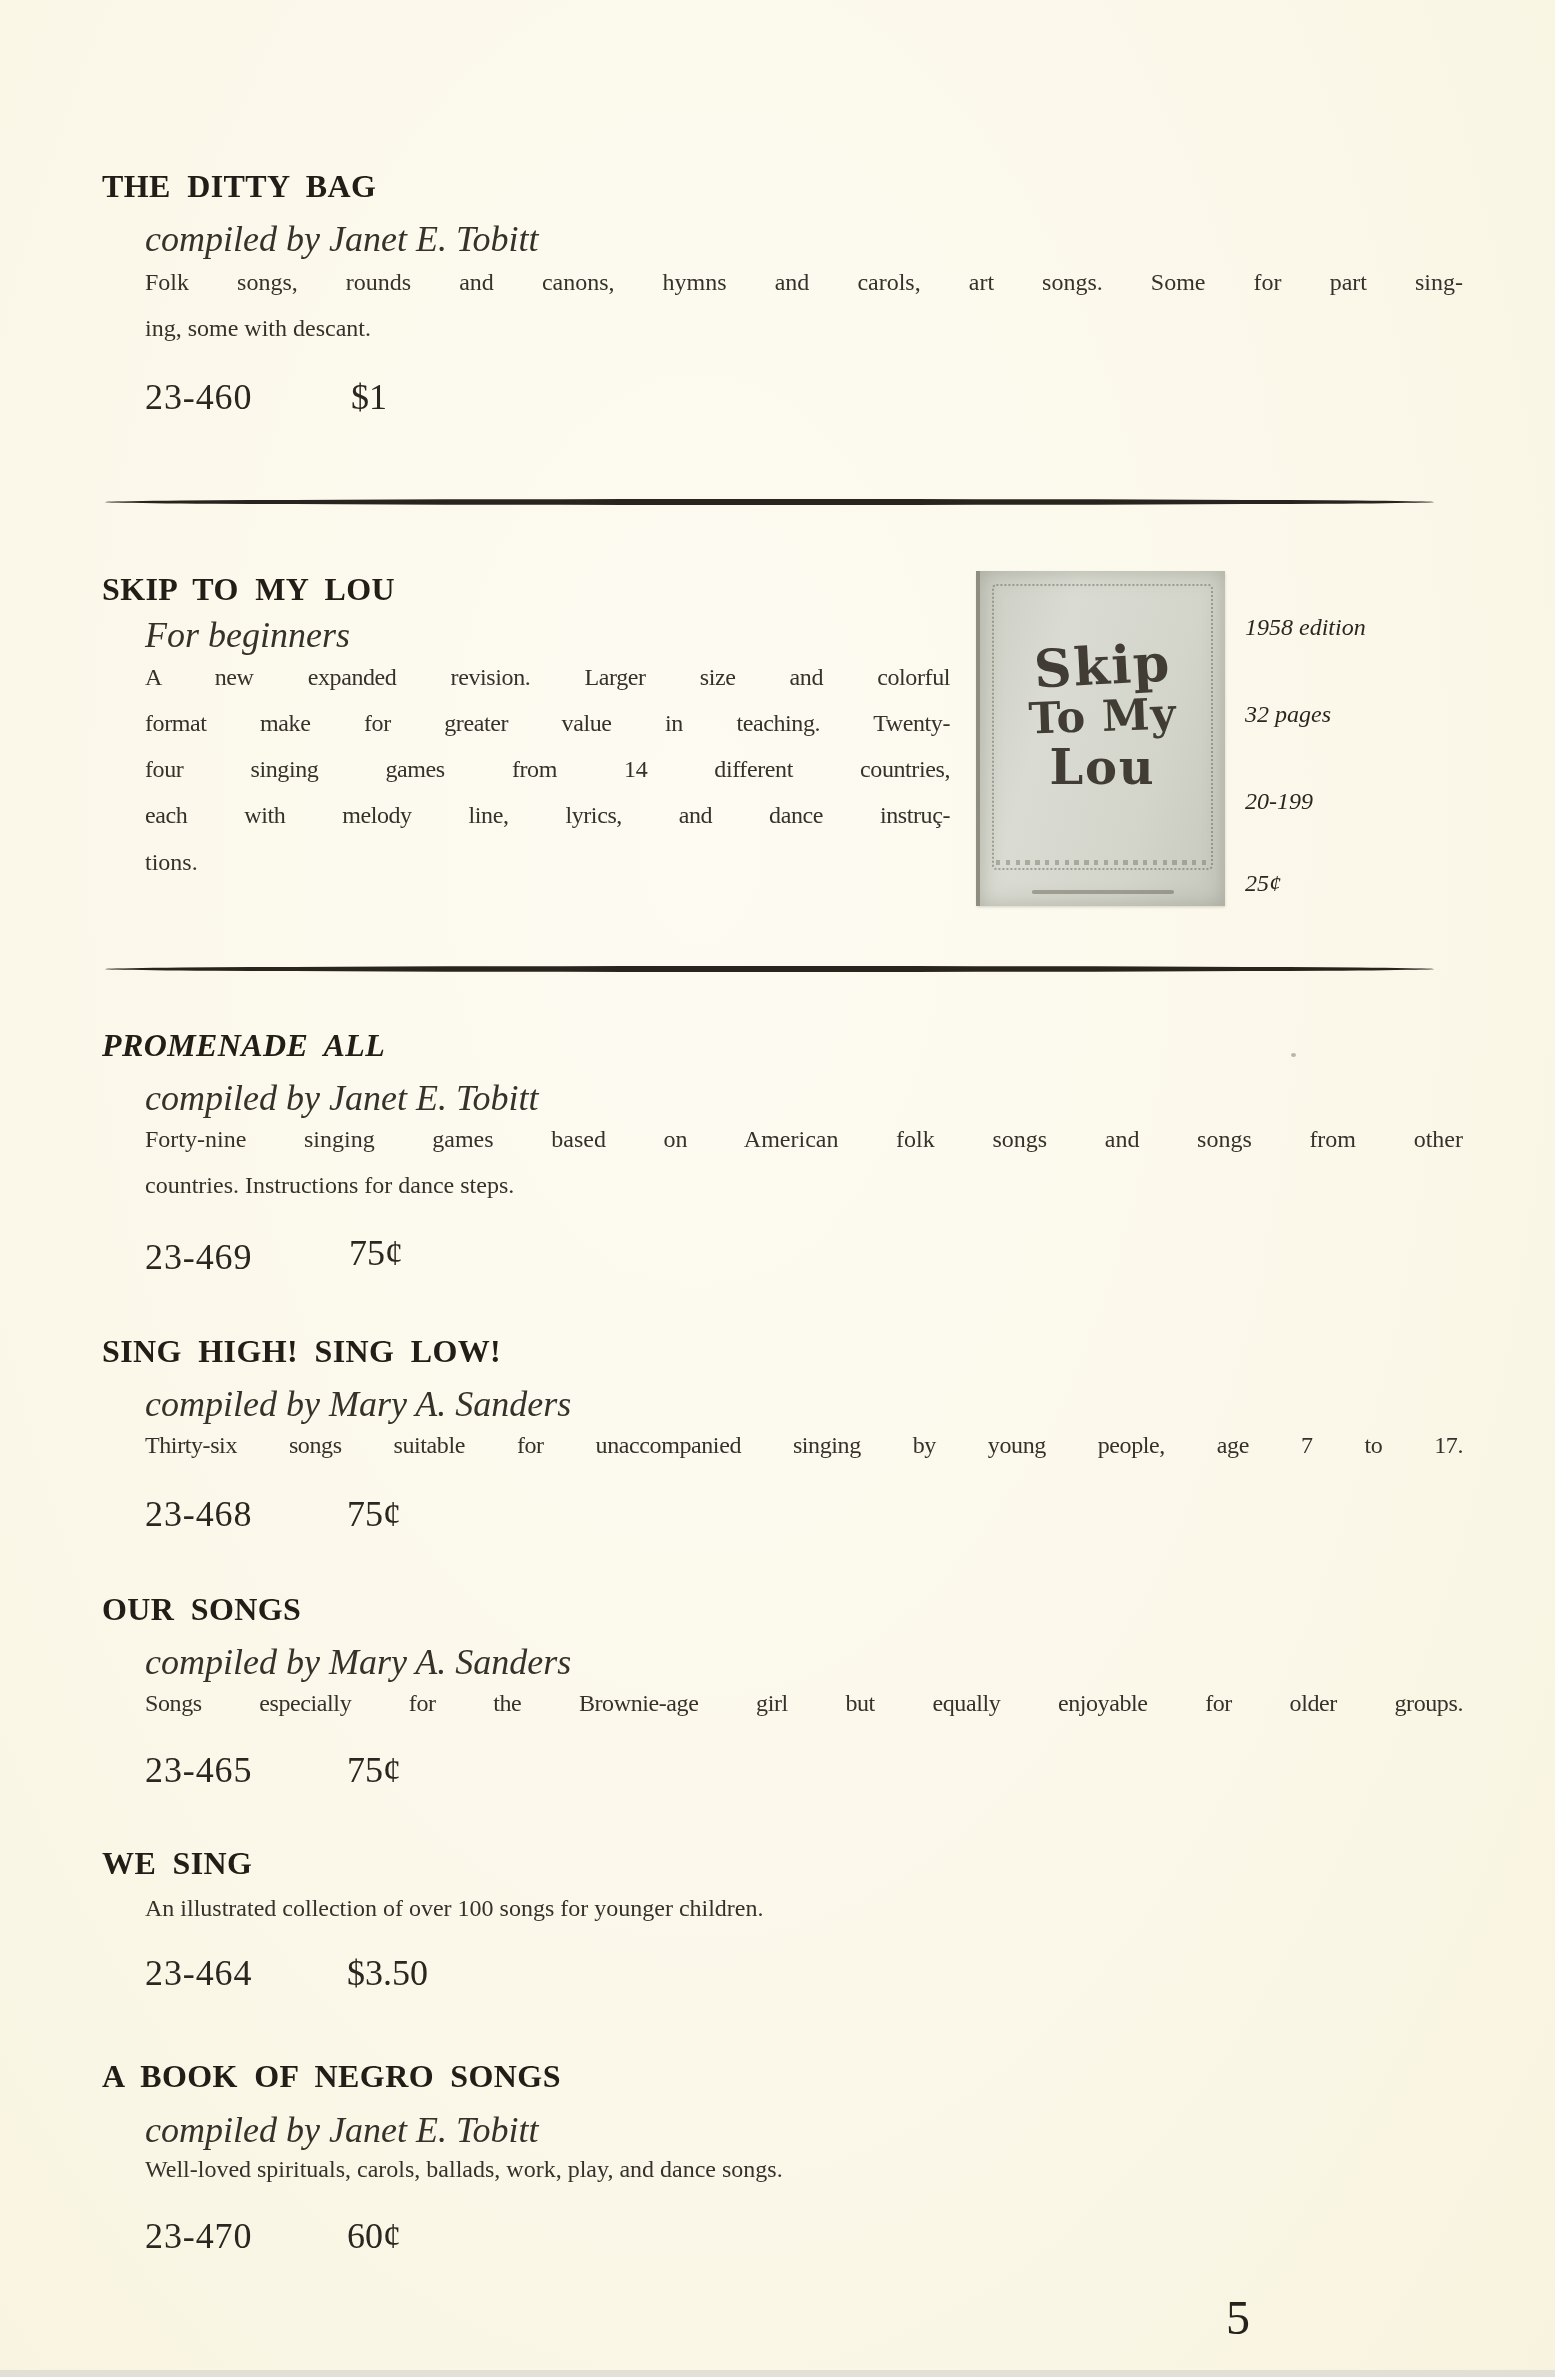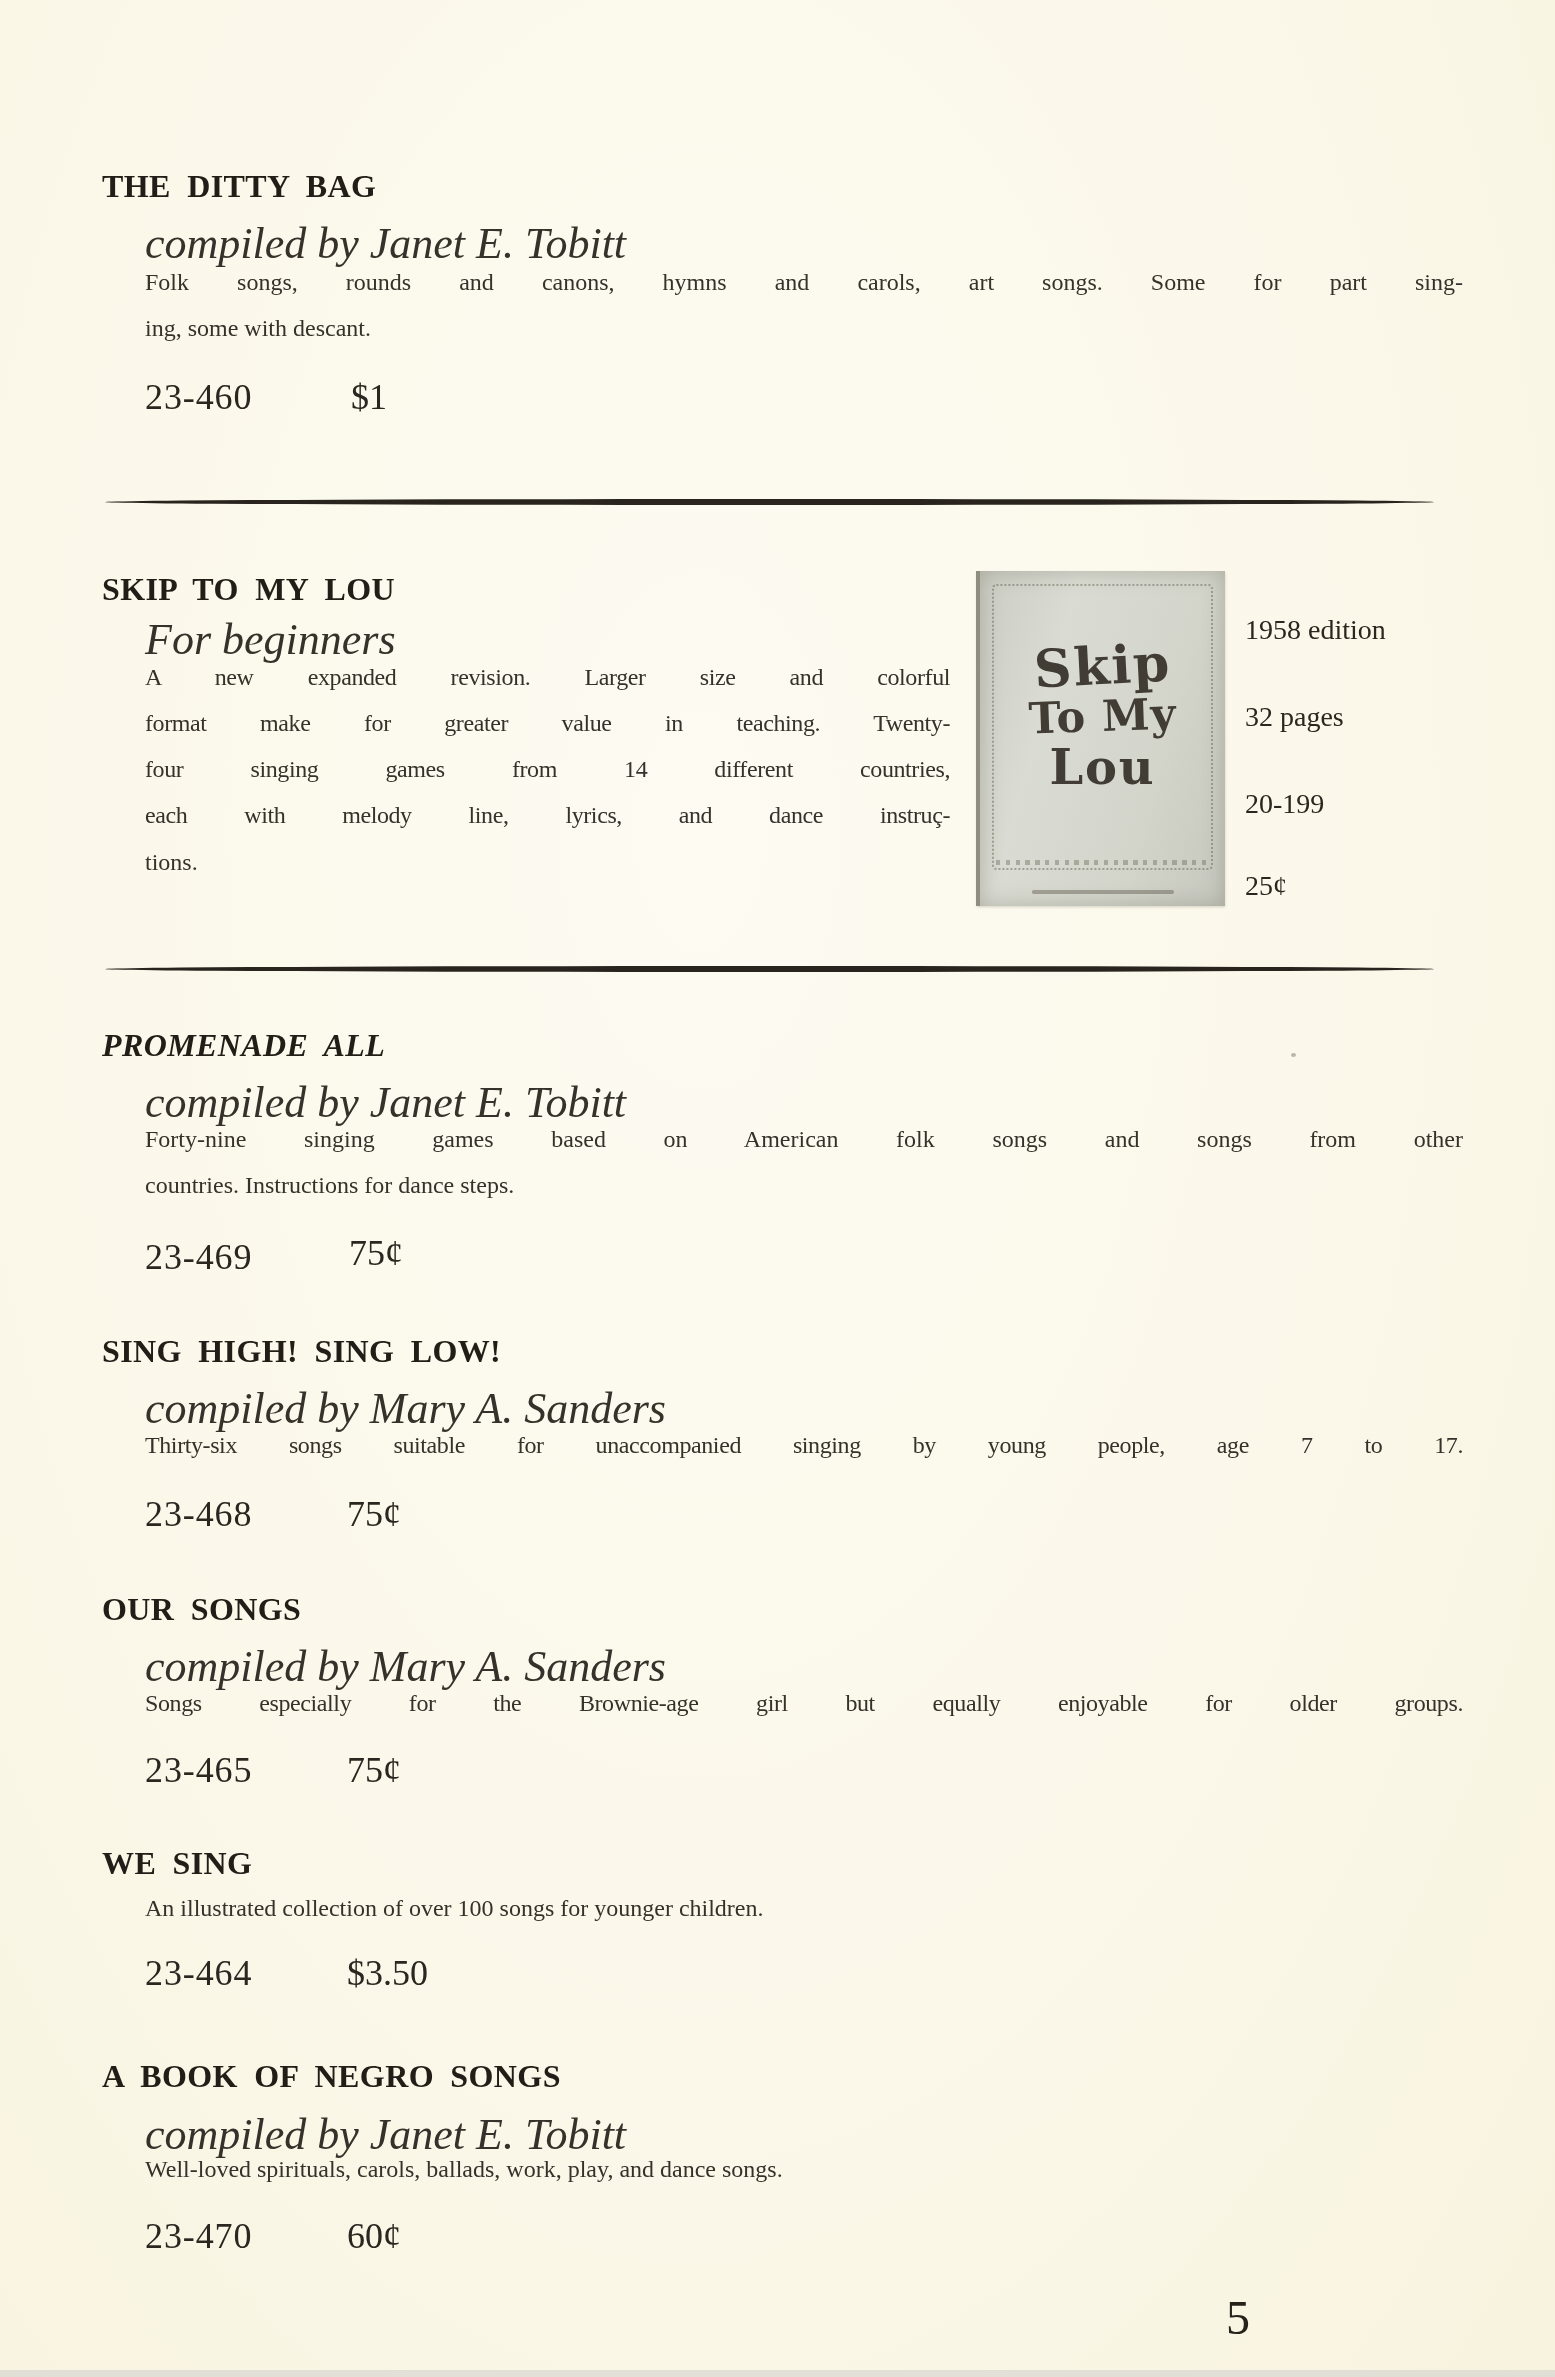--- a/index.html
+++ b/index.html
@@ -7,27 +7,27 @@
     position:relative;
     width:1556px;height:2377px;
     margin:0 auto;
     background:radial-gradient(ellipse at 45% 35%, #fdfbf2 0%, #fbf8ea 55%, #f8f3de 100%);
     font-family:"Liberation Serif","DejaVu Serif",serif;
     color:#322d26;
     overflow:hidden;
   }
   .t{position:absolute;white-space:pre;line-height:1.12;}
   .title{font-size:32px;font-weight:700;letter-spacing:0.4px;word-spacing:8px;color:#221d17;}
-  .byline{font-style:italic;font-size:44px;color:#36312a;}
+  .byline{font-style:italic;font-size:36px;color:#36312a;}
   .body{font-size:24px;color:#36312a;}
   .stretch{text-align:justify;text-align-last:justify;white-space:normal;}
   .tight{letter-spacing:-0.4px;}
   .code{font-size:36px;letter-spacing:0.9px;color:#2b2620;}
   .price{font-size:36px;color:#2b2620;}
-  .fact{font-size:28px;color:#2b2620;}
+  .fact{font-size:24px;color:#2b2620;font-style:italic;}
   .pagenum{font-size:48px;color:#26211b;}
   .divider{
     position:absolute;left:105px;width:1329px;height:6.2px;
     background:#29241e;border-radius:50%;
   }
   .divider::after{
     content:"";position:absolute;left:0;right:0;top:1.8px;height:1.8px;
     background:rgba(41,36,30,.55);border-radius:50%;
   }
   

